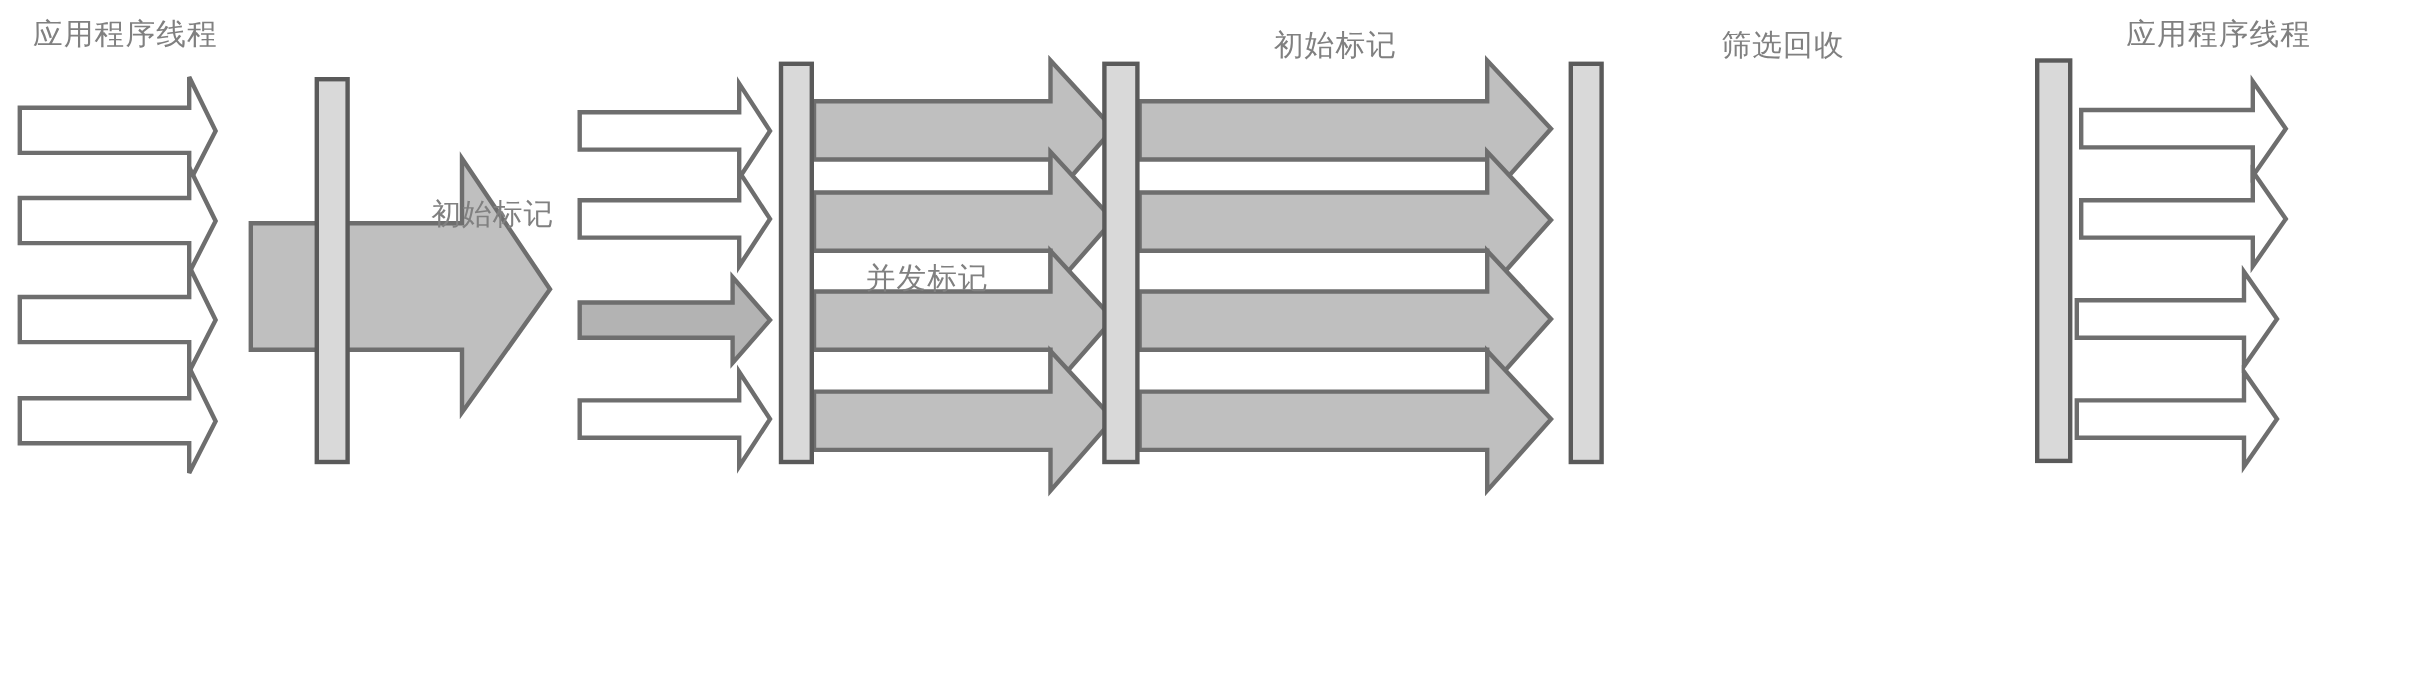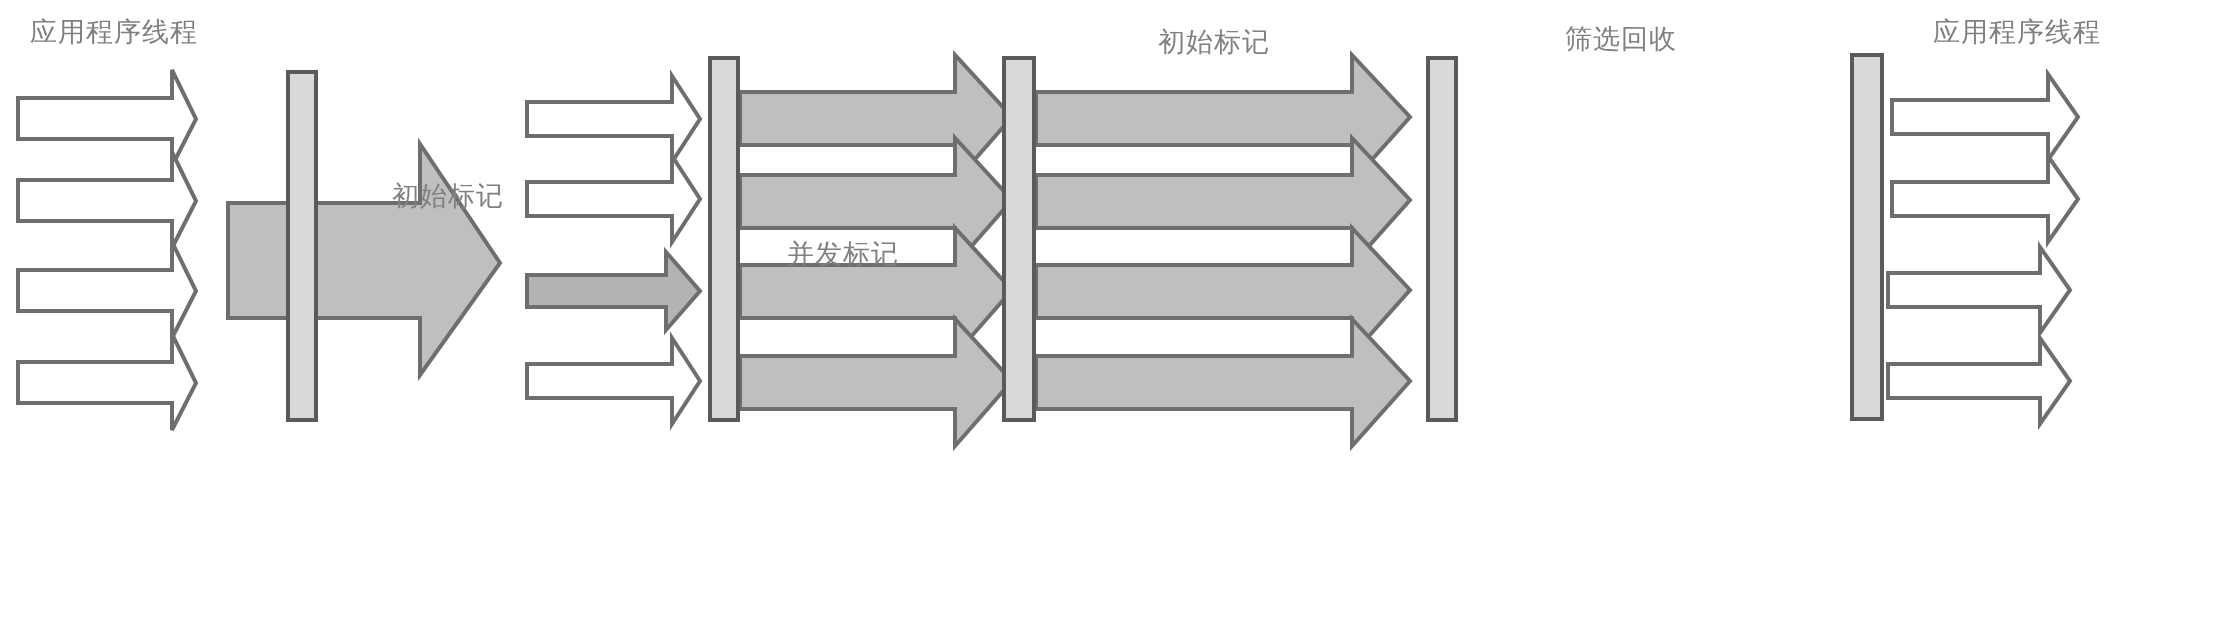--- a/index.html
+++ b/index.html
@@ -93,17 +93,17 @@
   </svg>
 
   <div class="lbl" style="left:30px;  top:18px;">应用程序线程</div>
 
   <div class="lbl" style="left:392px; top:146px;margin-top:36px;">初始标记</div>
 
   <div class="lbl" style="left:787px; top:240px;">并发标记</div>
 
   <div class="lbl" style="left:1158px; top:28px;">初始标记</div>
 
-  <div class="lbl" style="left:1565px; top:28px;font-family:Liberation Mono, monospace;">筛选回收</div>
+  <div class="lbl" style="left:1565px; top:28px;">筛选回收</div>
 
   <div class="lbl" style="left:1933px; top:18px;">应用程序线程</div>
 
 </div>
 
 </body></html>

